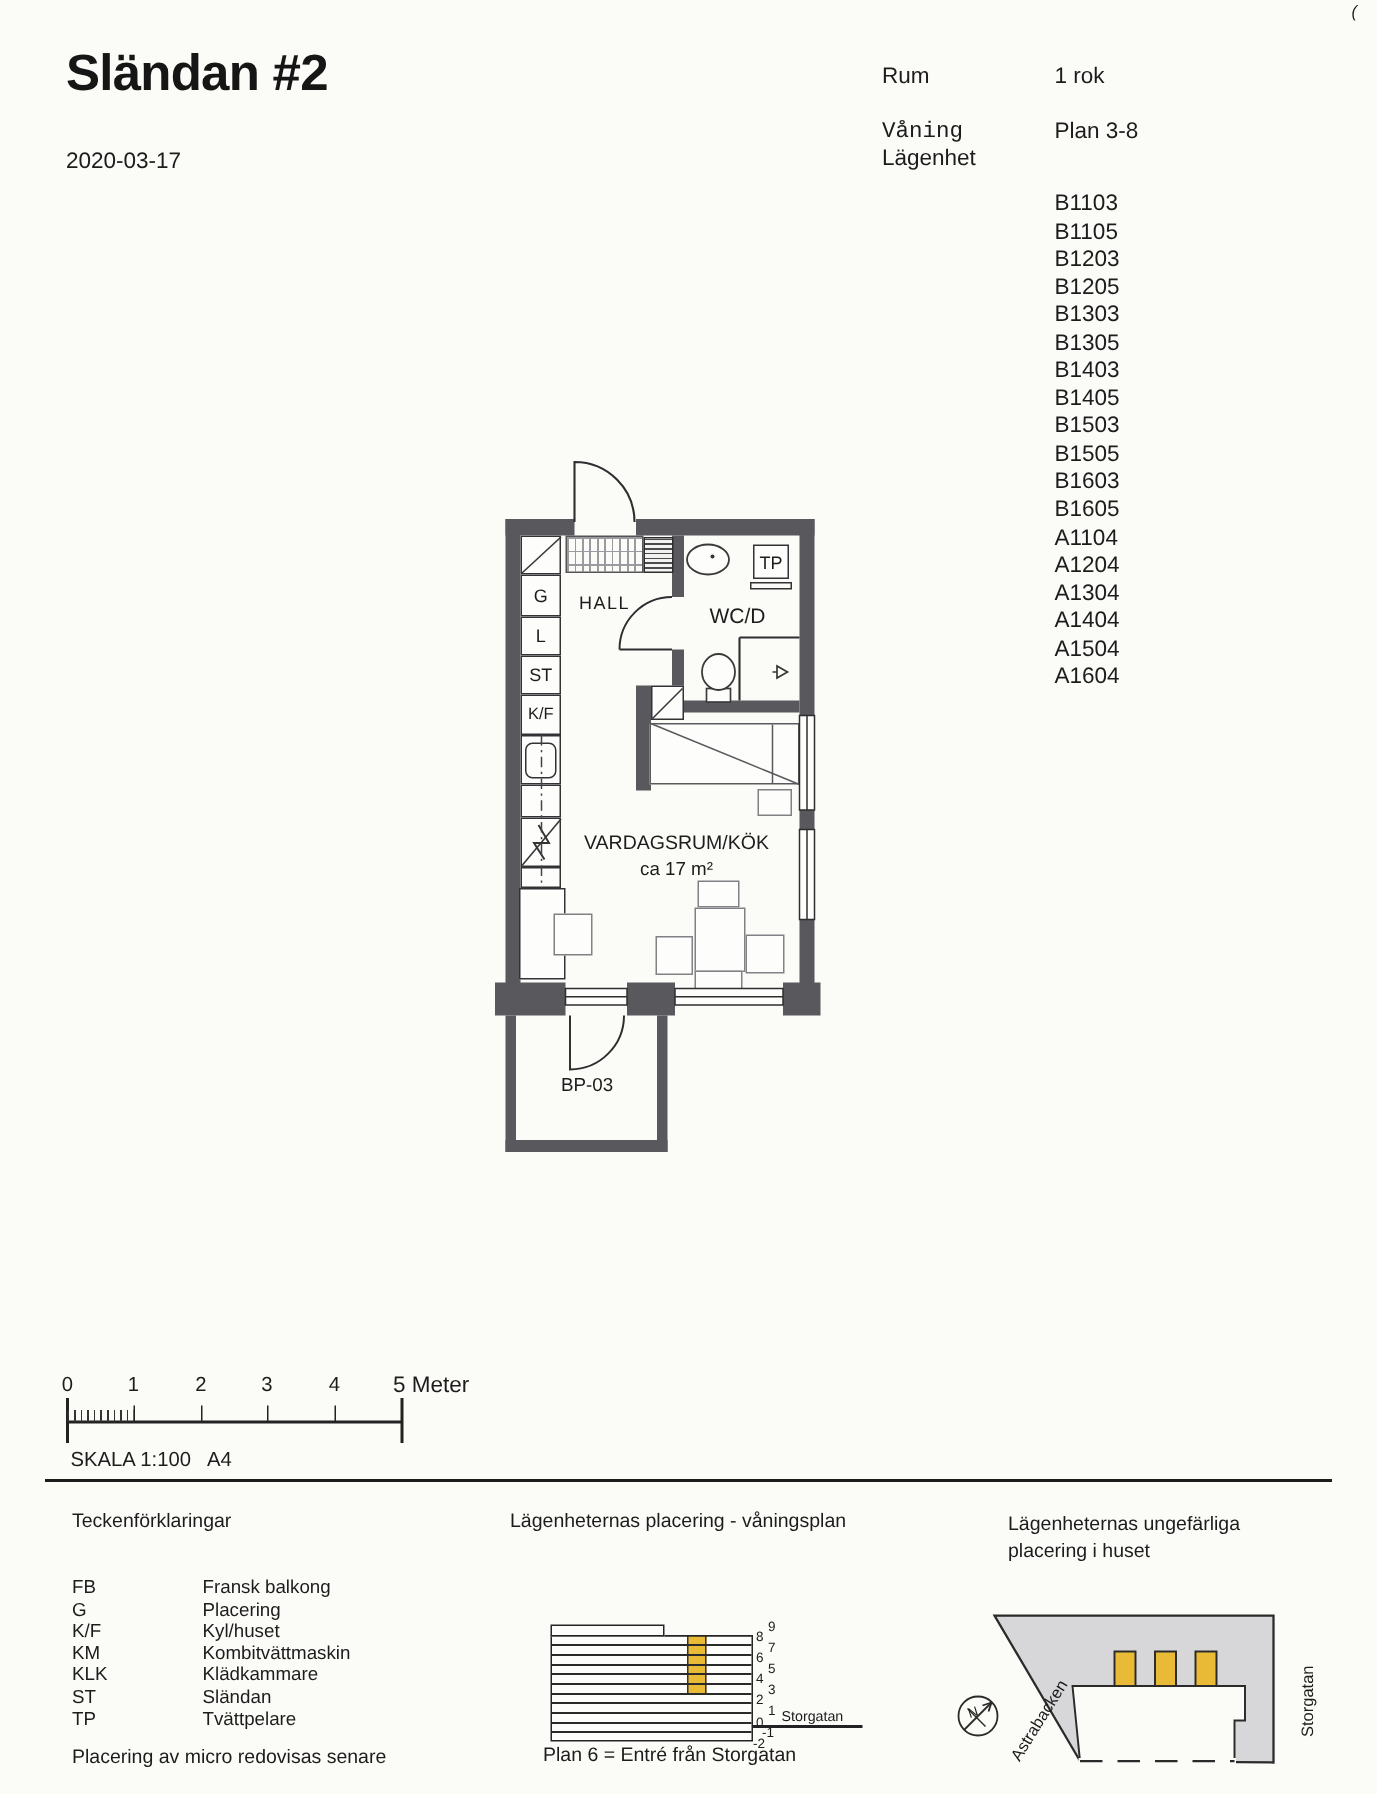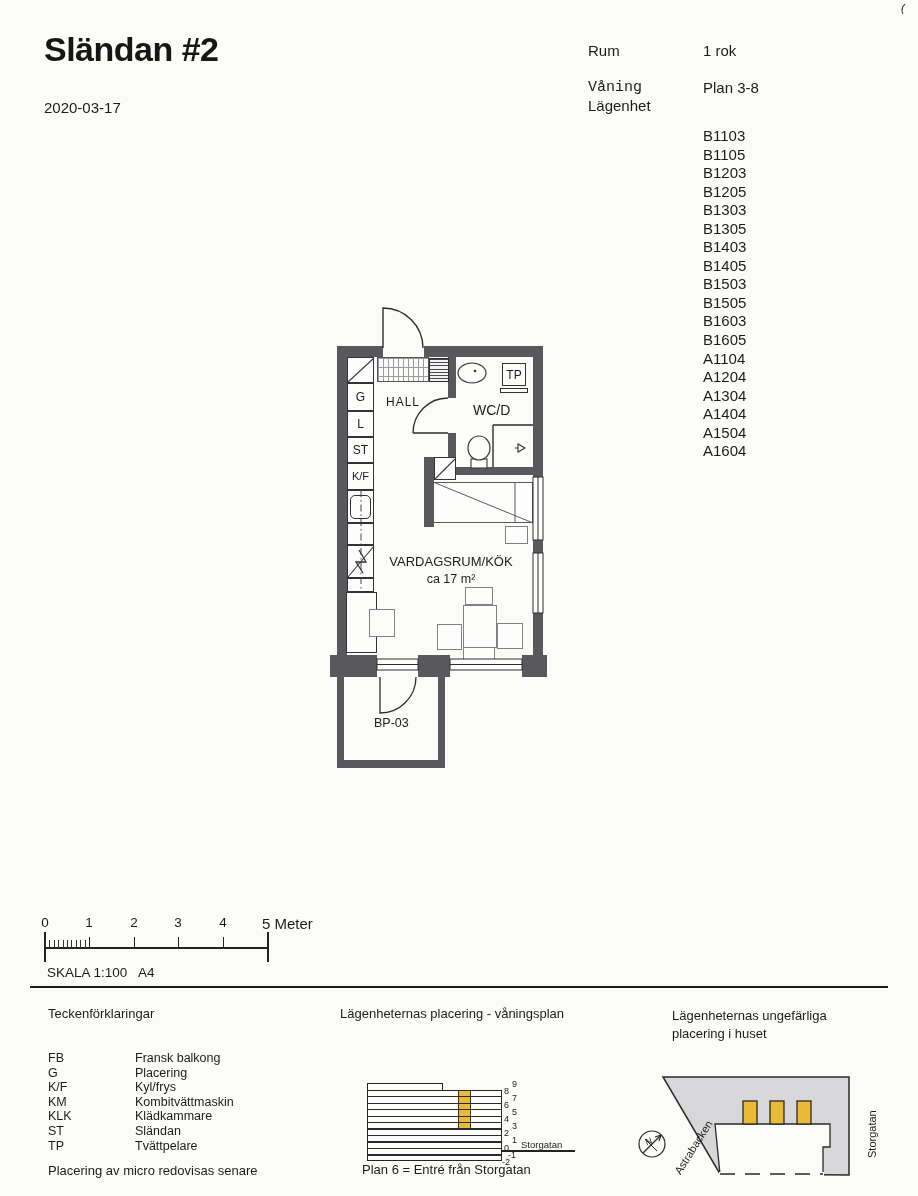--- a/index.html
+++ b/index.html
@@ -191,21 +191,21 @@
       <div class="legrow">
           <span class="legabbr">FB</span>
           <span>Fransk balkong</span>
         </div>
       <div class="legrow">
           <span class="legabbr">G</span>
           <span>Placering</span>
         </div>
       <div class="legrow">
           <span class="legabbr">K/F</span>
-          <span>Kyl/frys</span>
+          <span>Kyl/huset</span>
         </div>
       <div class="legrow">
           <span class="legabbr">KM</span>
           <span>Kombitvättmaskin</span>
         </div>
       <div class="legrow">
           <span class="legabbr">KLK</span>
           <span>Klädkammare</span>
         </div>
       <div class="legrow">

